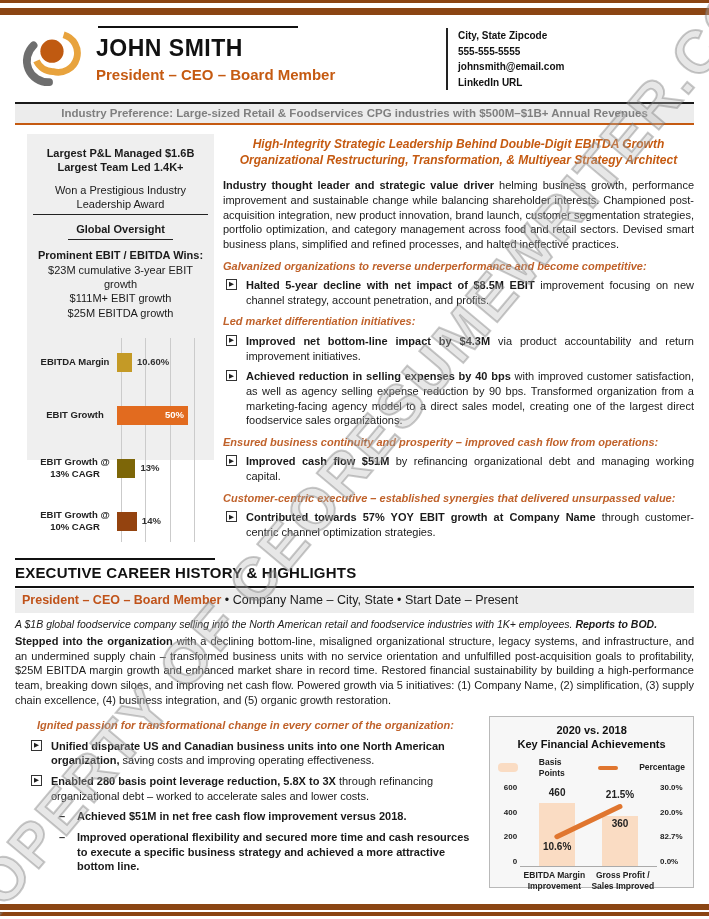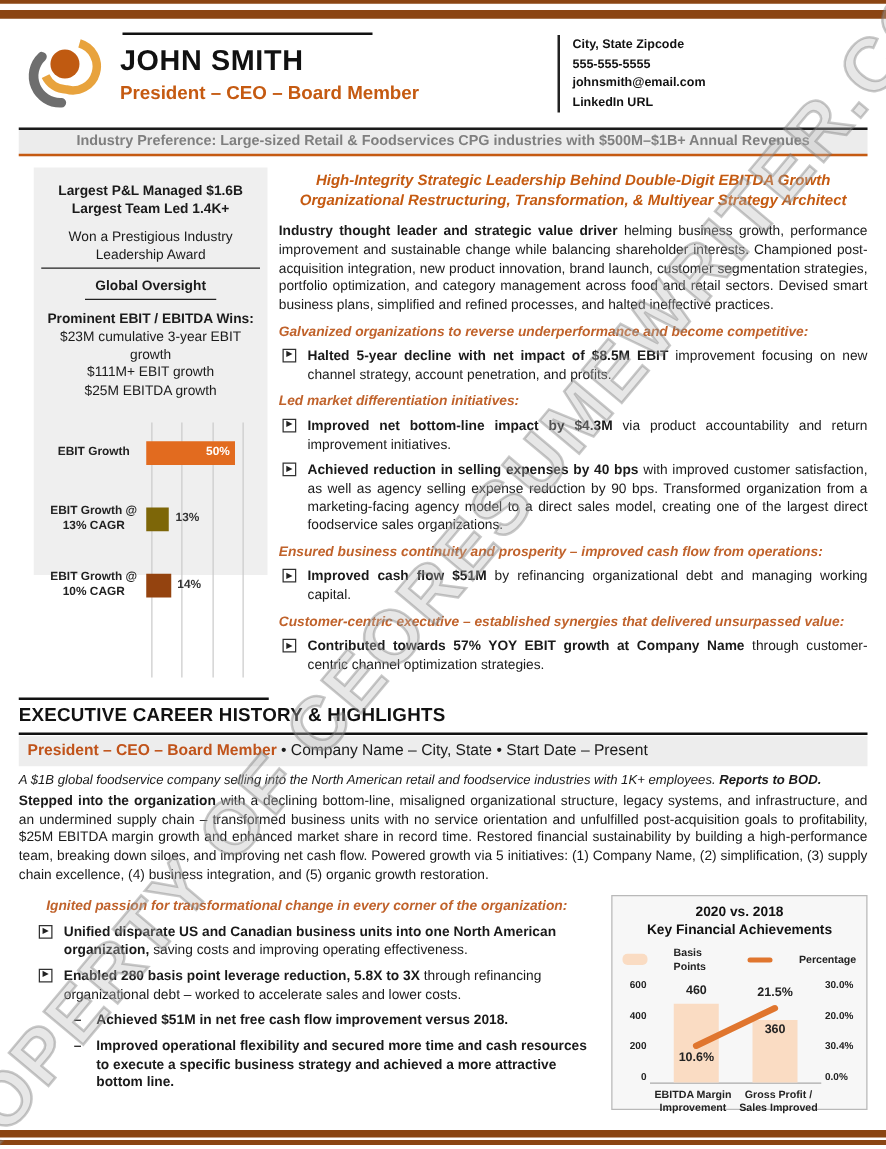--- a/index.html
+++ b/index.html
@@ -164,20 +164,27 @@
       <div>$25M EBITDA growth</div>
 
       <div class="schart">
         <div class="schart-grid">
             <i></i>
             <i></i>
             <i></i>
             <i></i>
           </div>
         <div class="schart-row">
+          <div class="schart-label">EBITDA Margin</div>
+          <div class="schart-track">
+            <div class="schart-bar" style="width: 19.2727%; background: rgb(196, 154, 38);"></div>
+            <div class="schart-val">10.60%</div>
+          </div>
+        </div>
+        <div class="schart-row">
           <div class="schart-label">EBIT Growth</div>
           <div class="schart-track">
             <div class="schart-bar inside" style="width: 90.9091%; background: rgb(226, 107, 31);">
               <span class="schart-val-in">50%</span>
             </div>
           </div>
         </div>
         <div class="schart-row">
           <div class="schart-label">EBIT Growth @ 13% CAGR</div>
           <div class="schart-track">
@@ -292,21 +299,21 @@
               <polyline fill="none" stroke-width="5" stroke-linecap="round" points="35.64,53.67333333333333 96.36,23.516666666666666" stroke="#E0762F"></polyline>
             </svg>
             <span class="cb-float x0" style="bottom: calc(76.6667% + 3px);">460</span>
             <span class="cb-float x1" style="bottom: calc(60% - 14px);">360</span>
             <span class="cb-float x0" style="bottom: calc(35.3333% - 16px);">10.6%</span>
             <span class="cb-float x1" style="bottom: calc(71.6667% + 5px);">21.5%</span>
           </div>
           <div class="cb-axis right">
             <span>30.0%</span>
             <span>20.0%</span>
-            <span>30.4%</span>
+            <span>82.7%</span>
             <span>0.0%</span>
           </div>
         </div>
         <div class="cb-cats">
           <div class="cb-cat">EBITDA Margin Improvement</div>
           <div class="cb-cat">Gross Profit / Sales Improved</div>
         </div>
       </div>
     </div>
   </section>

